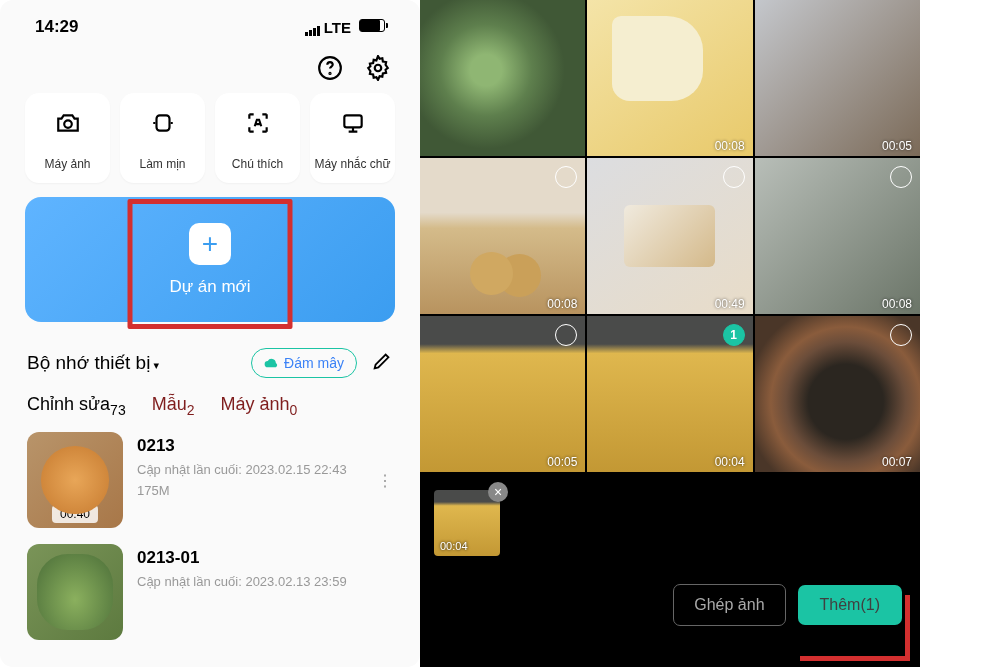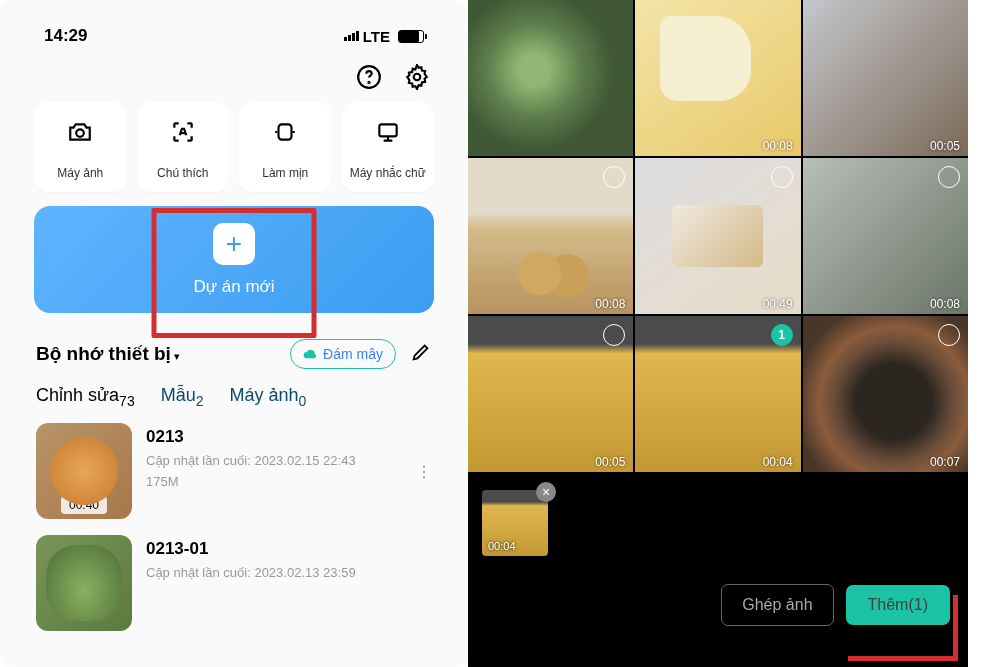--- a/index.html
+++ b/index.html
@@ -1,23 +1,23 @@
 <!DOCTYPE html>
 <html><head>
   <meta charset="utf-8">
   <style>
     * { box-sizing: border-box; margin: 0; padding: 0; }
     body { font-family: -apple-system, BlinkMacSystemFont, sans-serif; background: #fff; width: 1000px; height: 667px; overflow: hidden; display: flex; }
     
-    .left-pane { width: 468px; height: 100%; background: #fafafa; padding: 16px; display: flex; flex-direction: column; border-radius: 13px; }
+    .left-pane { width: 420px; height: 100%; background: #fafafa; padding: 7px; display: flex; flex-direction: column; border-radius: 13px; }
     .right-pane { width: 500px; height: 100%; background: #000; display: flex; flex-direction: column; position: relative; }
     
     
     .status-bar { display: flex; justify-content: space-between; align-items: center; padding: 10px 28px 8px; font-size: 17px; font-weight: 600; }
-    .status-right { display: flex; align-items: center; gap: 4px; font-size: 15px; }
+    .status-right { display: flex; gap: 4px; font-size: 15px; }
     .signal-bars { display: flex; align-items: flex-end; gap: 1px; }
     .bar { width: 3px; background: #000; }
     .bar:nth-child(1) { height: 4px; }
     .bar:nth-child(2) { height: 6px; }
     .bar:nth-child(3) { height: 8px; }
     .bar:nth-child(4) { height: 10px; }
     .battery { width: 26px; height: 13px; border: 1.5px solid #000; border-radius: 3px; position: relative; margin-left: 4px; }
     .battery::after { content: ''; position: absolute; right: -4px; top: 3px; width: 2px; height: 5px; background: #000; border-radius: 0 1px 1px 0; }
     .battery-fill { width: 85%; height: 100%; background: #000; border-radius: 1px; }
     
@@ -33,29 +33,29 @@
     
     
     .new-project { margin: 4px 18px; height: 140px; background: linear-gradient(135deg, #5fb4ff, #3b9df0); border-radius: 16px; display: flex; align-items: center; justify-content: center; position: relative; cursor: pointer; }
     .red-highlight { position: absolute; width: 165px; height: 130px; border: 5px solid #d32f2f; top: 2px; left: 50%; transform: translateX(-50%); border-radius: 2px; }
     .np-inner { display: flex; flex-direction: column; align-items: center; color: #fff; }
     .plus-box { width: 42px; height: 42px; background: #fff; border-radius: 10px; display: flex; align-items: center; justify-content: center; font-size: 28px; color: #3b9df0; margin-bottom: 12px; font-weight: 300; }
     .np-label { font-size: 17px; }
     
     
     .section-hdr { display: flex; align-items: center; justify-content: space-between; padding: 22px 20px 2px; }
-    .section-title { font-size: 19px; font-weight: 700; }
+    .section-title { font-size: 19px; font-weight: 400; }
     .dropdown-caret { font-size: 11px; margin-left: 3px; }
     .hdr-right { display: flex; align-items: center; gap: 14px; }
     .cloud-btn { border: 1.5px solid #1bc4a4; color: #3b82f6; padding: 6px 12px; border-radius: 18px; font-size: 14px; display: flex; align-items: center; gap: 5px; cursor: pointer; }
     .edit-icon { font-size: 20px; cursor: pointer; }
     
     
     .tabs { display: flex; gap: 26px; padding: 14px 20px 10px; }
-    .tab { font-size: 18px; color: #0c4a6e; cursor: pointer; }
+    .tab { font-size: 18px; color: #7f1d1d; cursor: pointer; }
     .tab.active { color: #000; font-weight: 500; }
     .tab-count { font-size: 14px; vertical-align: sub; }
     
     
     .project-list { padding: 4px 20px; }
     .project-item { display: flex; gap: 14px; margin-bottom: 16px; position: relative; }
     .thumb { width: 96px; height: 96px; border-radius: 12px; background: linear-gradient(135deg,#b8946a,#a87748); position: relative; overflow: hidden; }
     .thumb-duration { position: absolute; bottom: 5px; left: 50%; transform: translateX(-50%); background: rgba(255,255,255,0.82); padding: 2px 8px; border-radius: 4px; font-size: 12px; }
     .p-info { flex: 1; padding-top: 4px; }
     .p-title { font-size: 17px; font-weight: 600; margin-bottom: 6px; }
@@ -143,34 +143,34 @@
           <svg width="26" height="26" viewBox="0 0 24 24" fill="none" stroke="#000" stroke-width="2">
             <path d="M3 8h3l2-3h8l2 3h3v11H3z"></path>
             <circle cx="12" cy="13" r="3.5"></circle>
           </svg>
         </div>
       <div class="tool-label">Máy ảnh</div>
     </div>
     <div class="tool-card">
       <div class="tool-icon">
           <svg width="26" height="26" viewBox="0 0 24 24" fill="none" stroke="#000" stroke-width="2">
+            <rect x="6" y="5" width="12" height="14" rx="3"></rect>
+            <path d="M3 12h2M19 12h2"></path>
+          </svg>
+        </div>
+      <div class="tool-label">Làm mịn</div>
+    </div>
+    <div class="tool-card">
+      <div class="tool-icon">
+          <svg width="26" height="26" viewBox="0 0 24 24" fill="none" stroke="#000" stroke-width="2">
             <path d="M4 4h4M4 4v4M20 4h-4M20 4v4M4 20h4M4 20v-4M20 20h-4M20 20v-4"></path>
             <path d="M9 15l2-6h2l2 6M10 13h4"></path>
           </svg>
         </div>
       <div class="tool-label">Chú thích</div>
-    </div>
-    <div class="tool-card">
-      <div class="tool-icon">
-          <svg width="26" height="26" viewBox="0 0 24 24" fill="none" stroke="#000" stroke-width="2">
-            <rect x="6" y="5" width="12" height="14" rx="3"></rect>
-            <path d="M3 12h2M19 12h2"></path>
-          </svg>
-        </div>
-      <div class="tool-label">Làm mịn</div>
     </div>
     <div class="tool-card">
       <div class="tool-icon">
           <svg width="26" height="26" viewBox="0 0 24 24" fill="none" stroke="#000" stroke-width="2">
             <rect x="4" y="5" width="16" height="11" rx="2"></rect>
             <path d="M8 20h8M12 16v4"></path>
           </svg>
         </div>
       <div class="tool-label">Máy nhắc chữ</div>
     </div>

